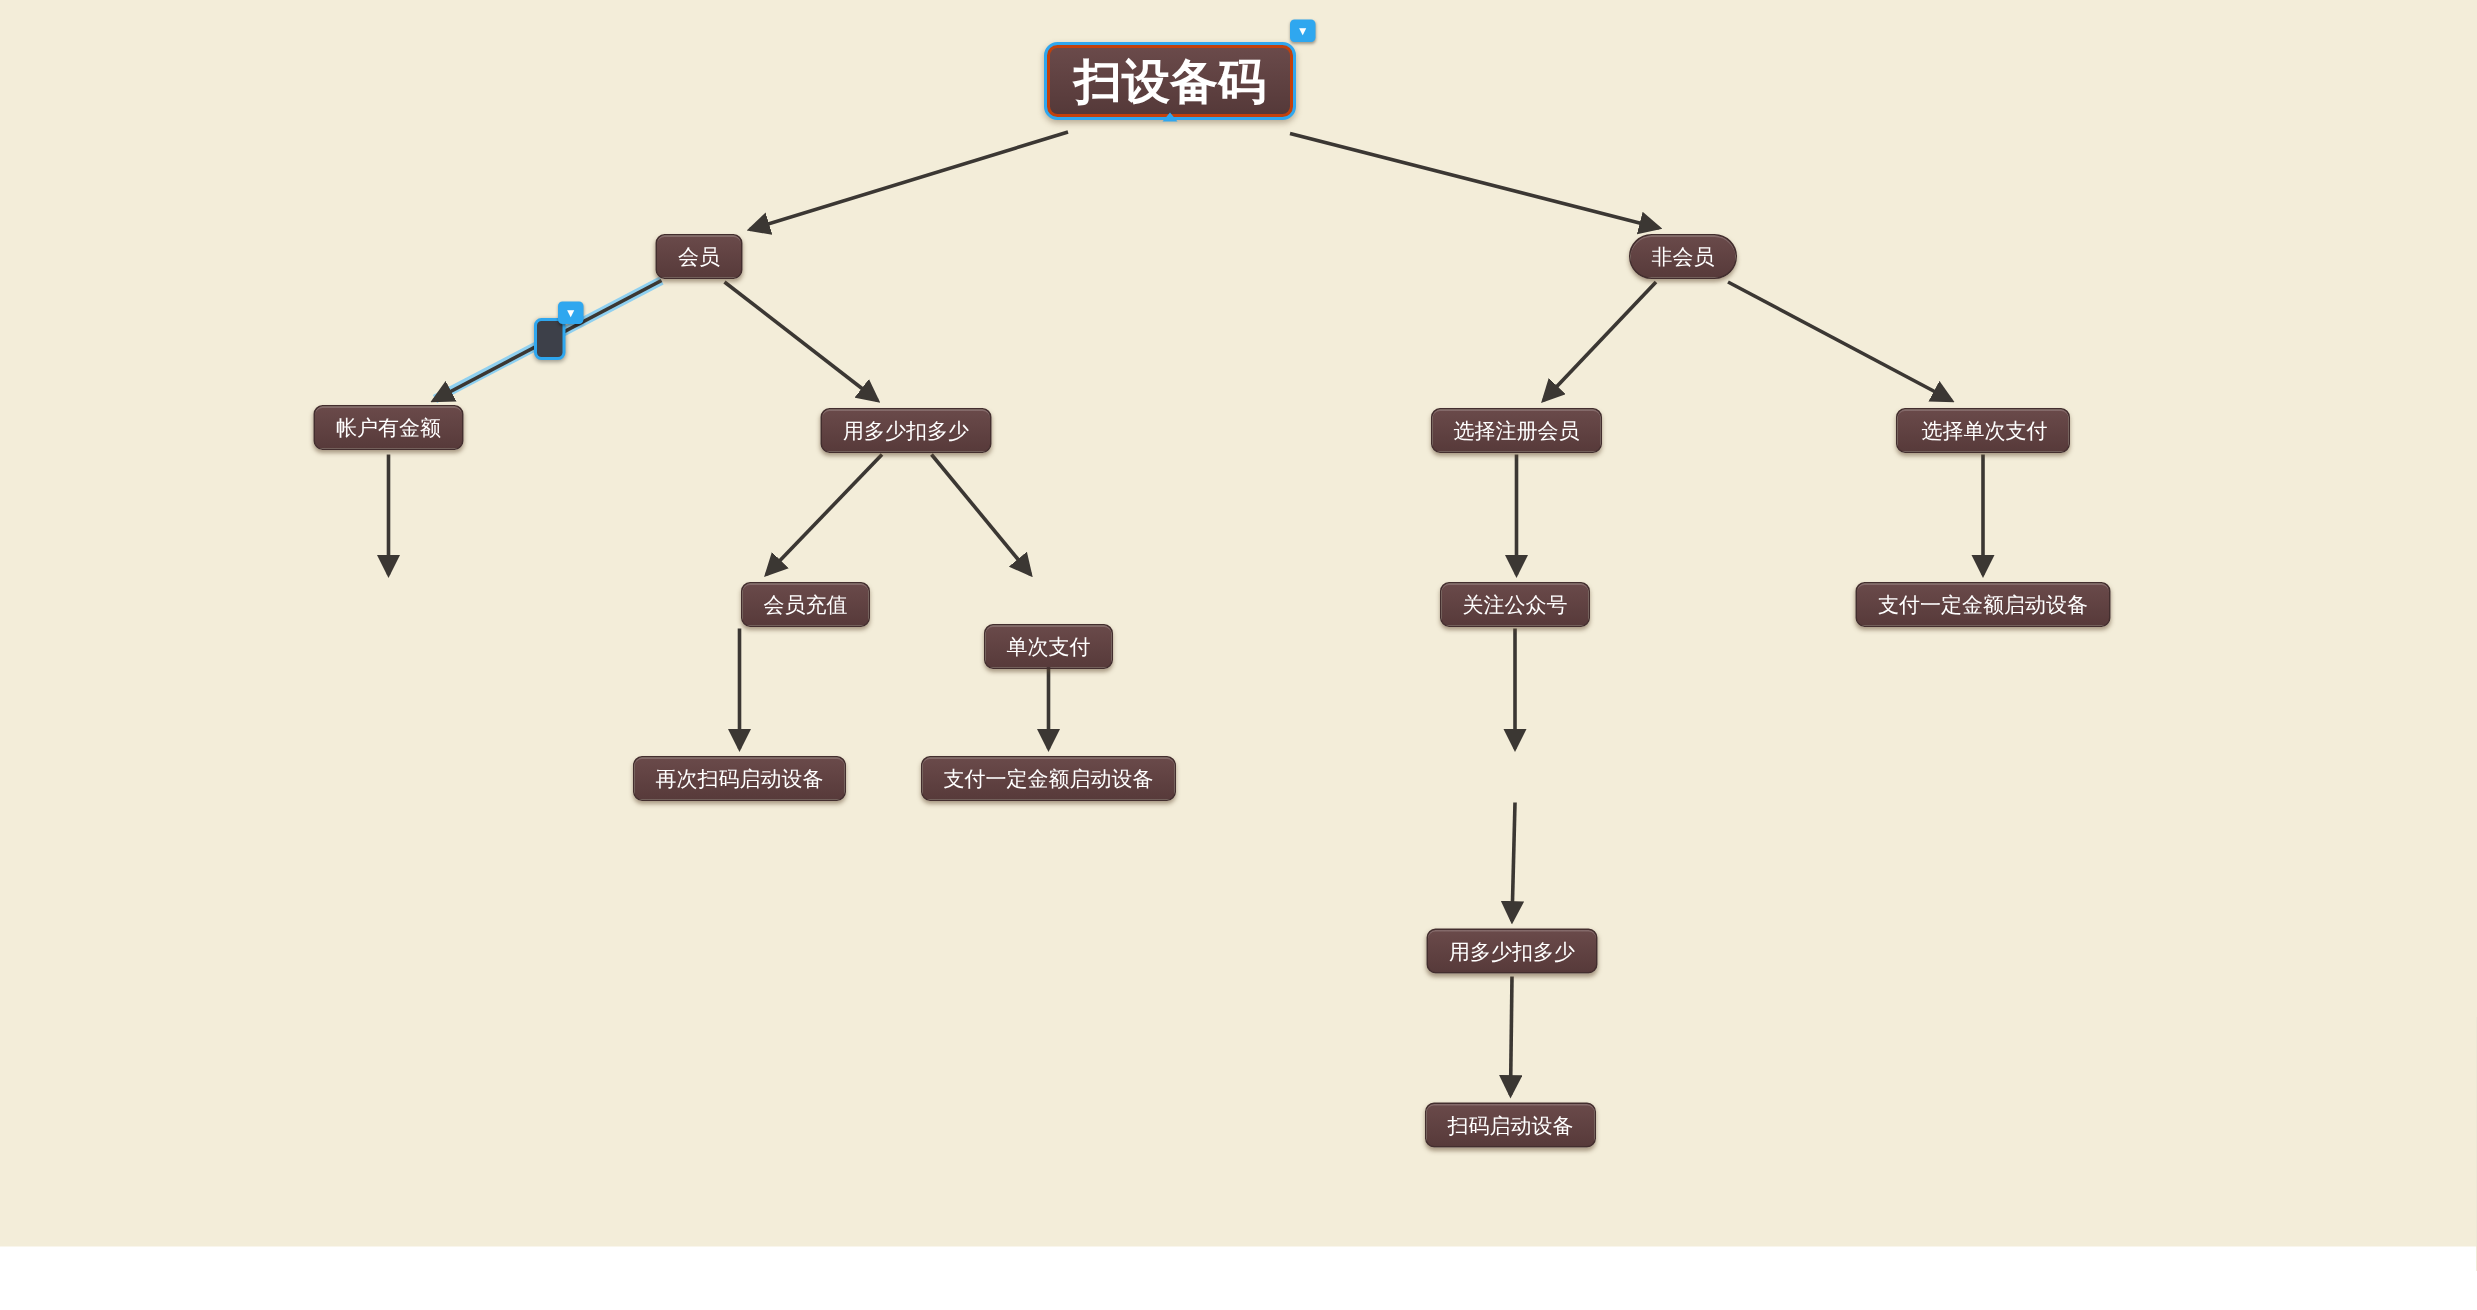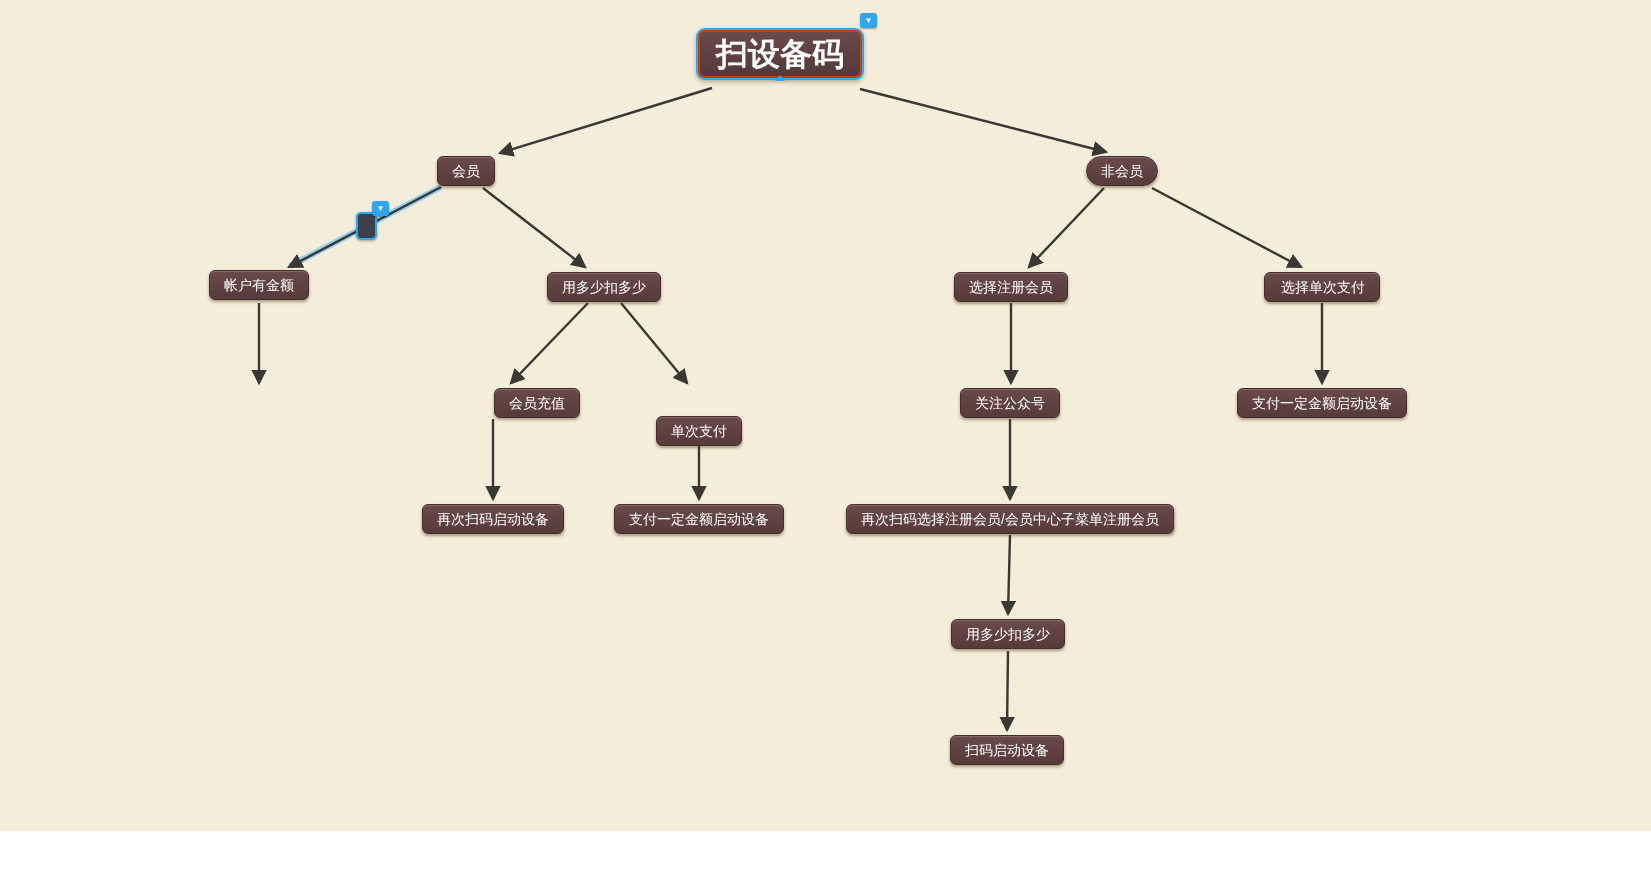--- a/index.html
+++ b/index.html
@@ -154,21 +154,20 @@
   <div class="node" style="left:1011px; top:272px;">选择注册会员</div>
   <div class="node" style="left:1322px; top:272px;padding-left:16px;">选择单次支付</div>
 
   <div class="node" style="left:493px; top:388px;margin-left:44px;">会员充值</div>
   <div class="node" style="left:699px; top:388px;margin-top:28px;">单次支付</div>
   <div class="node" style="left:1010px; top:388px;">关注公众号</div>
   <div class="node" style="left:1322px; top:388px;">支付一定金额启动设备</div>
 
   <div class="node" style="left:493px; top:504px;">再次扫码启动设备</div>
   <div class="node" style="left:699px; top:504px;">支付一定金额启动设备</div>
-  <div class="node" style="left:1010px; top:504px;">再次扫码选择注册会员/会员中心子菜单注册会员</div>
 
   <div class="node" style="left:1008px; top:619px;">用多少扣多少</div>
   <div class="node" style="left:1007px; top:735px;">扫码启动设备</div>
 
   <div class="edge-handle"></div>
   <div class="badge badge-handle">▼</div>
 
   <div class="bottom-strip"></div>
 
 </div>

